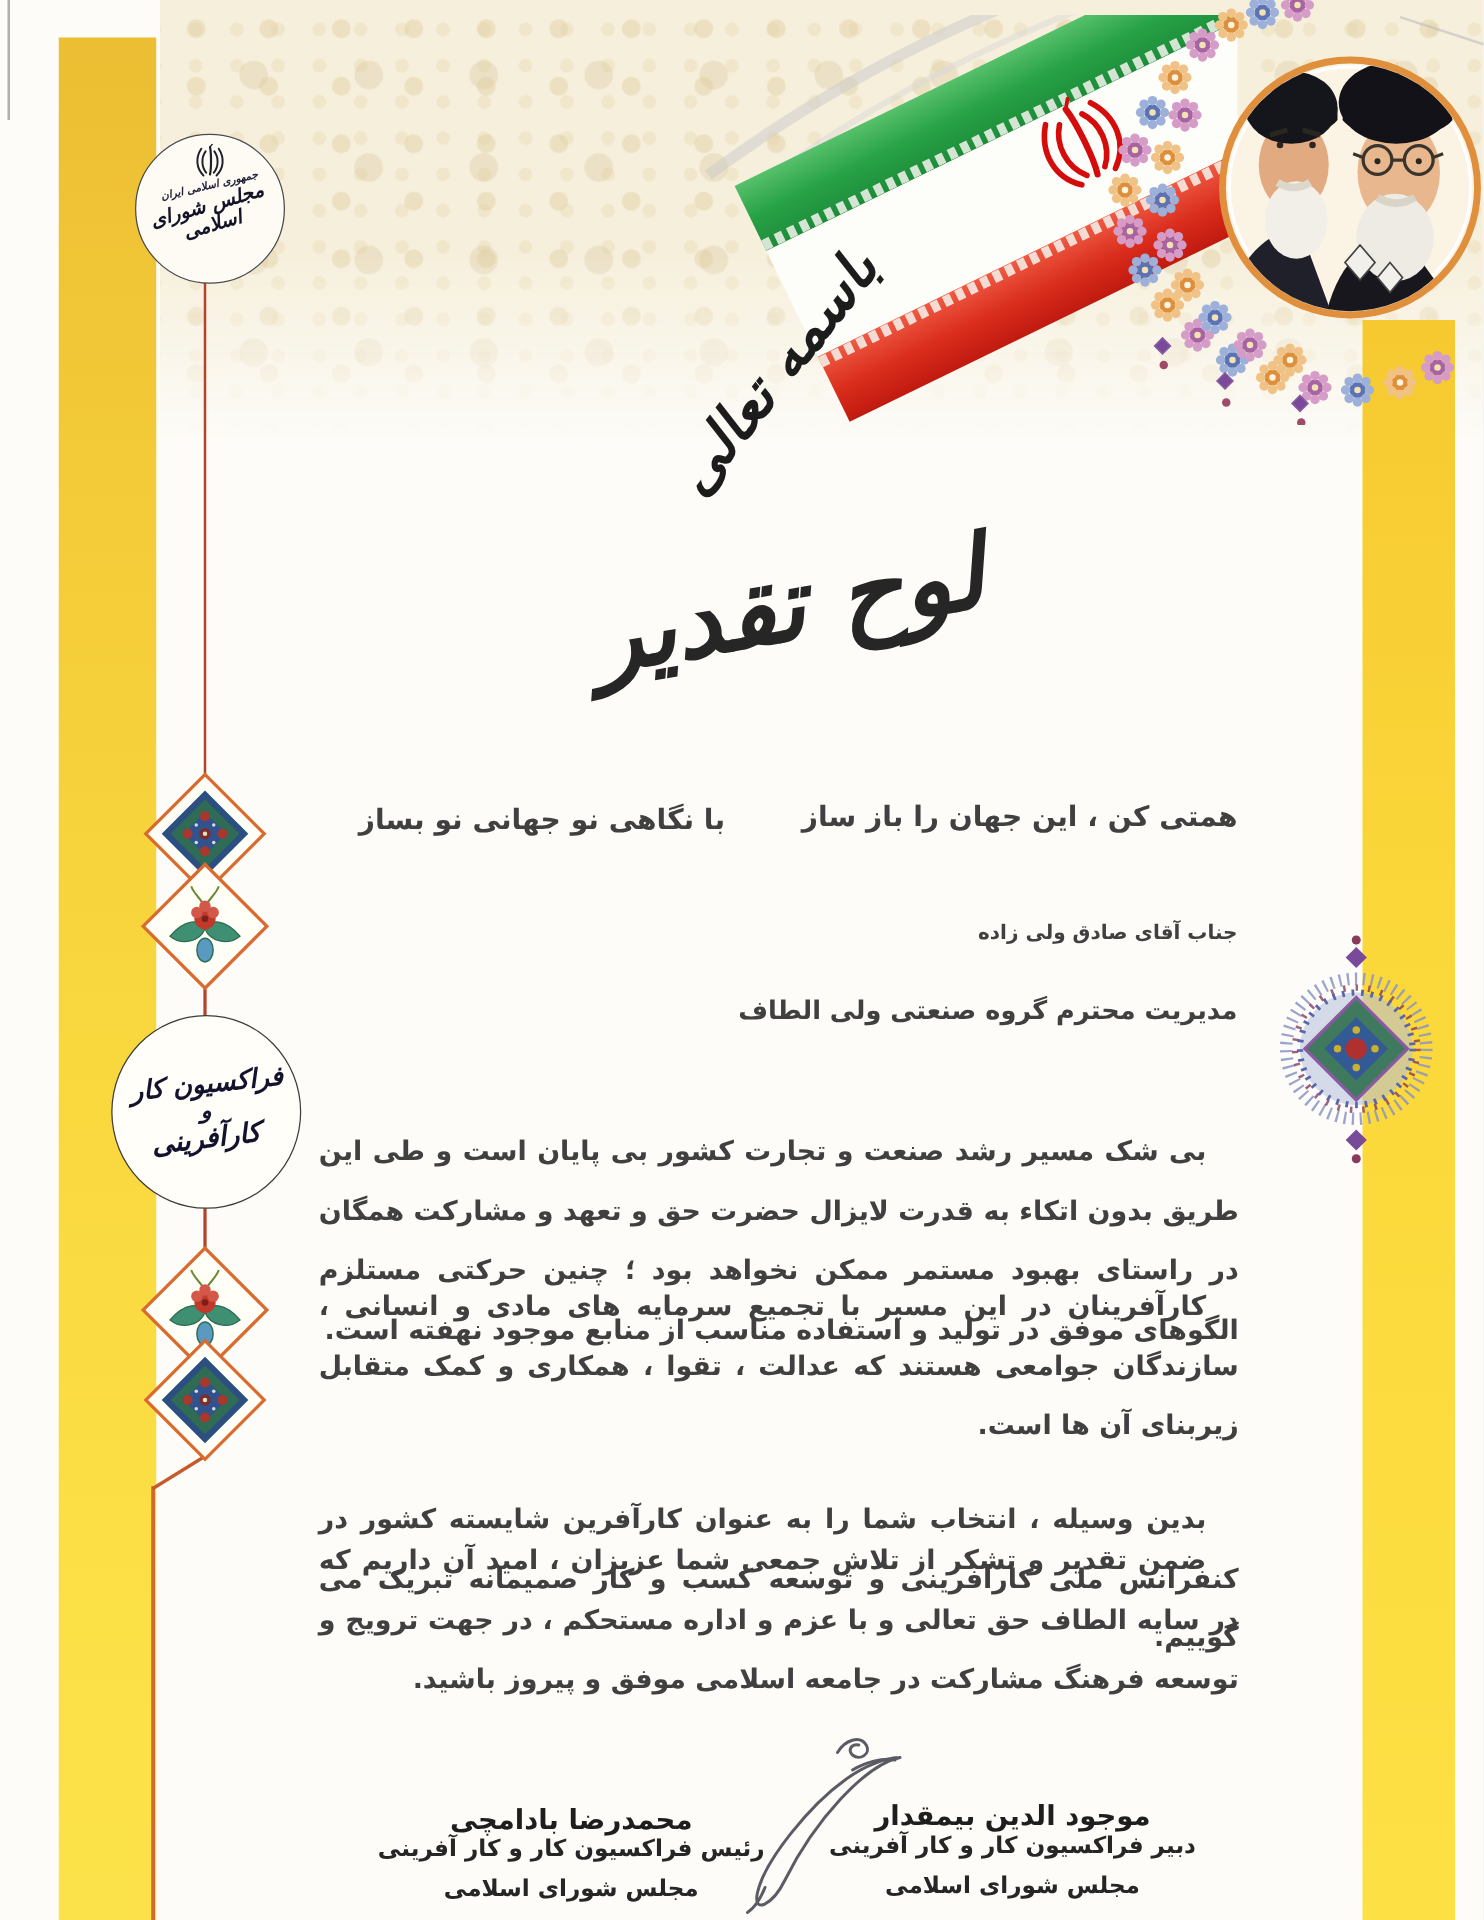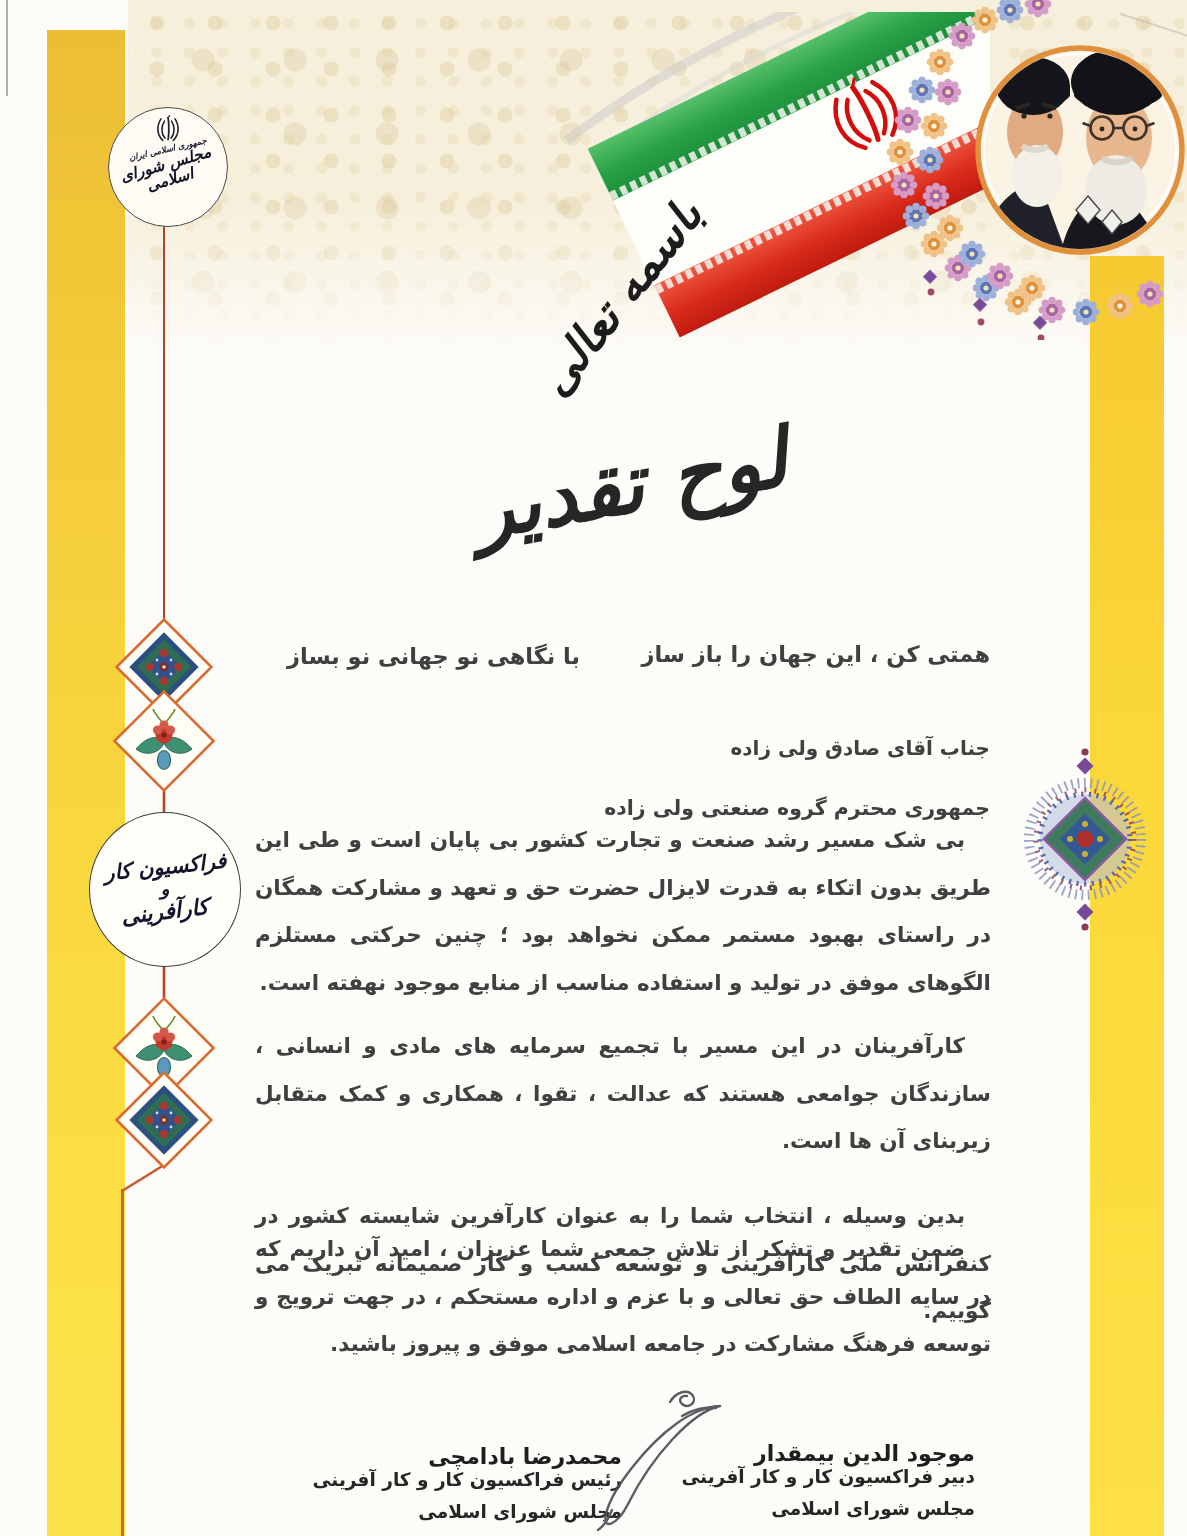--- a/index.html
+++ b/index.html
@@ -75,31 +75,31 @@
   .cert-title{
     position:absolute; left:420px; top:438px; width:420px; text-align:center;
     transform:rotate(-10deg);
     font-size:80px; font-weight:700; font-style:italic; color:#262626;
     direction:rtl; white-space:nowrap; z-index:4;
   }
   
   .fa{direction:rtl; font-weight:700; color:#404040;}
   .couplet-right{position:absolute; right:197px; top:641px; font-size:22.5px; white-space:nowrap;}
   .couplet-left{position:absolute; left:287px; top:643px; font-size:22.5px; white-space:nowrap;}
-  .recipient-1{position:absolute; right:197px; top:736px; font-size:20px;}
+  .recipient-1{position:absolute; right:197px; top:736px; font-size:16px;}
   .recipient-1 .sal{font-weight:700;}
   .recipient-1 .nm{font-weight:800;}
   .recipient-2{position:absolute; right:197px; top:796px; font-size:20.5px;}
   .para{
     position:absolute; right:196px; width:736px;
     font-size:21.5px; line-height:2.22; text-align:justify; text-indent:26px;
   }
-  .p1{top:816px;} .p2{top:1022px;} .p3{top:1192px;} .p4{top:1225px;}
-  
-  .sig-block{position:absolute; width:330px; text-align:right; direction:rtl; z-index:6;}
+  .p1{top:898px;} .p2{top:1022px;} .p3{top:1192px;} .p4{top:1225px;}
+  
+  .sig-block{position:absolute; width:330px; text-align:center; direction:rtl; z-index:6;}
   .sig-right{left:645px; top:1441px;}
   .sig-left{left:292px; top:1444px;}
   .sig-name{font-size:22px; font-weight:800; color:#1e1e1e;}
   .sig-role{font-size:18.5px; font-weight:700; margin-top:0; color:#262626;}
   .sig-org{font-size:18.5px; font-weight:700; margin-top:11px; color:#262626;}
 </style>
 </head>
 <body>
 
 <div class="page">
@@ -356,21 +356,21 @@
   <div class="cert-title">لوح تقدیر</div>
 
   <div class="fa couplet-right">همتی کن ، این جهان را باز ساز</div>
   <div class="fa couplet-left">با نگاهی نو جهانی نو بساز</div>
 
   <div class="fa recipient-1">
     <span class="sal">جناب آقای</span>
     <span> </span>
     <span class="nm">صادق ولی زاده</span>
   </div>
-  <div class="fa recipient-2">جمهوری محترم گروه صنعتی ولی زاده</div>
+  <div class="fa recipient-2">مدیریت محترم گروه صنعتی ولی الطاف</div>
 
   <div class="fa para p1">بی شک مسیر رشد صنعت و تجارت کشور بی پایان است و طی این طریق بدون اتکاء به قدرت لایزال حضرت حق و تعهد و مشارکت همگان در راستای بهبود مستمر ممکن نخواهد بود ؛ چنین حرکتی مستلزم الگوهای موفق در تولید و استفاده مناسب از منابع موجود نهفته است.</div>
   <div class="fa para p2">کارآفرینان در این مسیر با تجمیع سرمایه های مادی و انسانی ، سازندگان جوامعی هستند که عدالت ، تقوا ، همکاری و کمک متقابل زیربنای آن ها است.</div>
   <div class="fa para p3">بدین وسیله ، انتخاب شما را به عنوان کارآفرین شایسته کشور در کنفرانس ملی کارآفرینی و توسعه کسب و کار صمیمانه تبریک می گوییم.</div>
   <div class="fa para p4">ضمن تقدیر و تشکر از تلاش جمعی شما عزیزان ، امید آن داریم که در سایه الطاف حق تعالی و با عزم و اداره مستحکم ، در جهت ترویج و توسعه فرهنگ مشارکت در جامعه اسلامی موفق و پیروز باشید.</div>
 
   <svg class="sig-svg" width="200" height="154" viewBox="0 0 200 154">
     <g stroke="#4e4e58" stroke-width="2.4" fill="none" stroke-linecap="round" opacity="0.92">
       <path d="M168,24 C140,30 100,74 76,122 C66,142 50,150 54,132 C60,106 96,62 124,42 C140,30 158,24 168,24"></path>
       <path d="M118,20 c6,-10 18,-14 23,-6 c4,7 -5,13 -11,8 c-4,-4 -1,-9 5,-8"></path>

